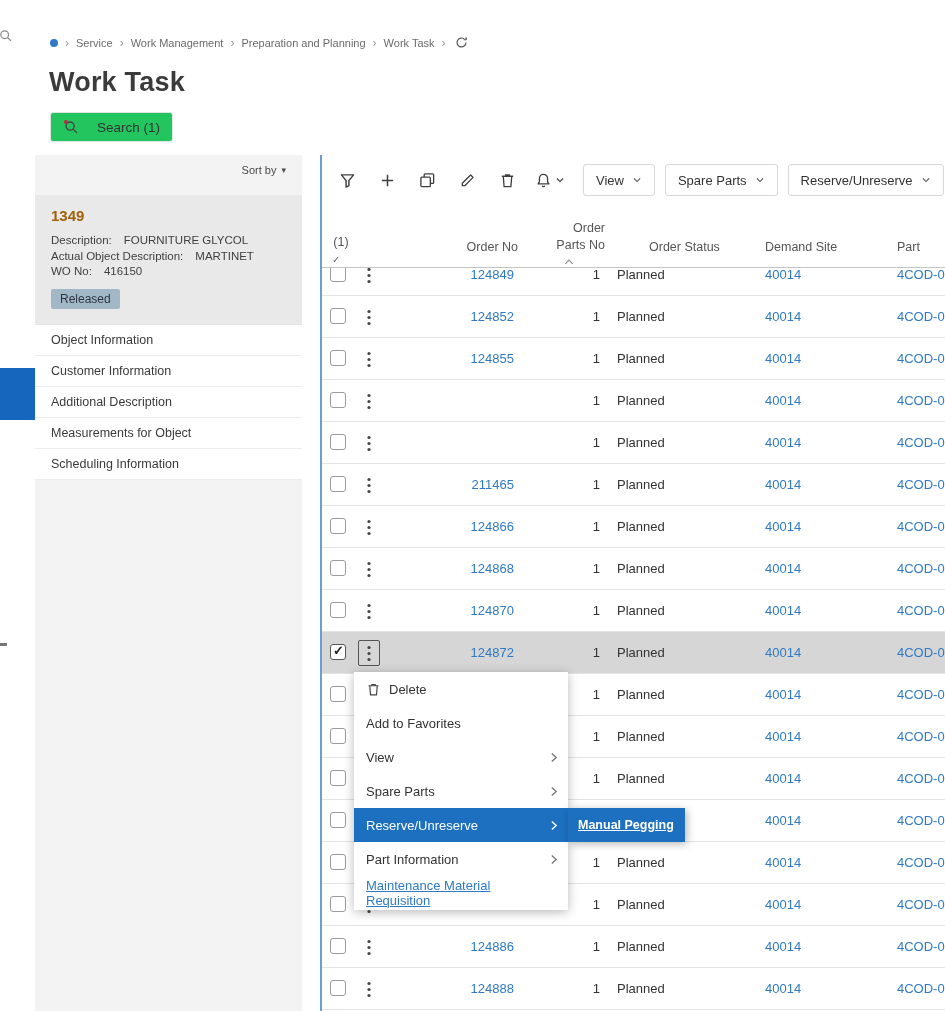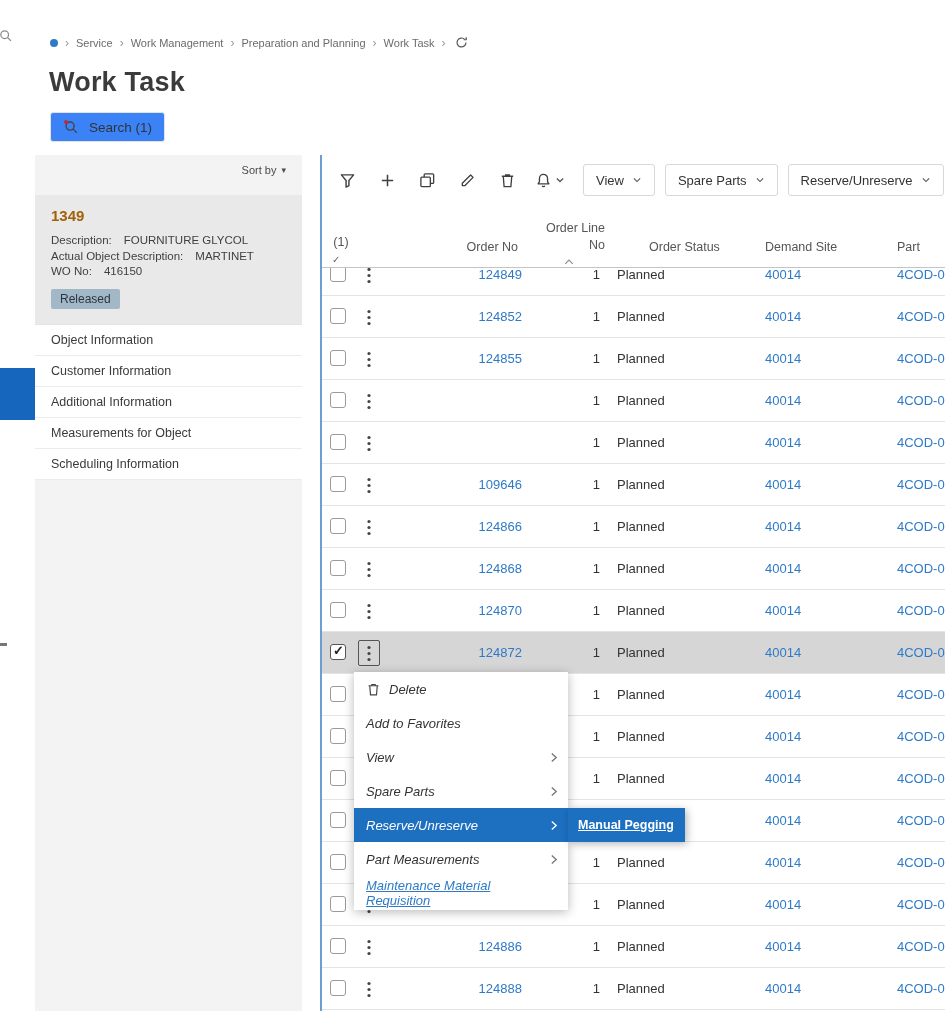--- a/index.html
+++ b/index.html
@@ -20,21 +20,21 @@
   .rail-dash { position: absolute; left: 0; top: 643px; width: 7px; height: 3px; background: #777; }
 
   
   .header { position: absolute; left: 35px; top: 0; width: 910px; height: 155px; background: #fff; }
   .breadcrumb { position: absolute; left: 15px; top: 36px; display: flex; align-items: center; gap: 7px; font-size: 11px; color: #6b6b6b; white-space: nowrap; }
   .crumb-dot { width: 8px; height: 8px; border-radius: 50%; background: var(--c-link, #2e7ac7); flex: 0 0 auto; }
   .crumb-sep { color: #9a9a9a; font-size: 12px; line-height: 1; }
   .crumb { color: #6b6b6b; }
   .refresh { display: flex; align-items: center; margin-left: 2px; }
   .page-title { position: absolute; left: 14px; top: 67px; font-size: 27px; font-weight: 700; color: #3b3b3b; letter-spacing: .2px; }
-  .search-btn { position: absolute; left: 15px; top: 112px; height: 30px; display: flex; align-items: center; gap: 10px; padding: 0 12px; background: #3b82f6; border: 1px solid #e3e3e3; border-radius: 3px; font-size: 13.5px; color: #333; cursor: pointer; }
+  .search-btn { position: absolute; left: 15px; top: 112px; height: 30px; display: flex; align-items: center; gap: 18px; padding: 0 12px; background: #22c55e; border: 1px solid #e3e3e3; border-radius: 3px; font-size: 13.5px; color: #333; cursor: pointer; }
 
   
   .sidebar { position: absolute; left: 35px; top: 155px; width: 267px; height: 856px; background: #f3f3f3; }
   .sortby { position: absolute; top: 9px; right: 16px; display: flex; align-items: center; gap: 5px; font-size: 11px; color: #4a4a4a; cursor: pointer; }
   .sortby-caret { font-size: 9px; color: #4a4a4a; }
   .card { position: absolute; top: 40px; left: 0; width: 267px; background: #e9e9e9; padding: 12px 16px 16px; }
   .card-id { font-size: 15px; font-weight: 700; color: #a16207; margin-bottom: 9px; }
   .card-field { font-size: 11.5px; color: #3f3f3f; line-height: 15.5px; }
   .card-field .lbl { color: #3f3f3f; }
   .card-field .val { color: #3f3f3f; margin-left: 12px; }
@@ -63,34 +63,34 @@
   .h-sort { left: 242px; bottom: 1px; display: flex; }
   .h-status { left: 295px; bottom: 13px; margin-left: 32px; }
   .h-site { left: 443px; bottom: 13px; }
   .h-part { left: 575px; bottom: 13px; }
 
   .rows-viewport { position: absolute; top: 113px; left: 0; right: 0; bottom: 0; overflow: hidden; }
   .rows { margin-top: -14px; }
   .row { position: relative; height: 42px; border-bottom: 1px solid #e4e4e4; font-size: 13px; color: #333; background: #fff; }
   .row.selected { background: var(--c-selected-row, #d6d6d6); }
   .cell { position: absolute; top: 0; bottom: 0; display: flex; align-items: center; overflow: hidden; white-space: nowrap; }
-  .c-order { left: 64px; width: 136px; justify-content: flex-end; color: var(--c-link, #2e7ac7); }
+  .c-order { left: 56px; width: 136px; justify-content: flex-end; color: var(--c-link, #2e7ac7); }
   .c-line  { left: 210px; width: 68px; justify-content: flex-end; }
   .c-status{ left: 295px; width: 140px; }
   .c-site  { left: 443px; width: 110px; color: var(--c-link, #2e7ac7); }
   .c-part  { left: 575px; width: 120px; color: var(--c-link, #2e7ac7); }
   .checkbox { position: absolute; left: 8px; top: 12px; width: 16px; height: 16px; border: 1px solid #9a9a9a; border-radius: 3px; background: #fff; cursor: pointer; }
   .row.selected .checkbox { border-color: #555; }
   .row.selected .checkbox::after { content: "\2713"; position: absolute; left: 2px; top: -2px; font-size: 13px; font-weight: 700; color: #222; }
   .kebab { position: absolute; left: 36px; top: 8px; width: 22px; height: 26px; display: flex; align-items: center; justify-content: center; color: #444; border: 1px solid transparent; border-radius: 2px; cursor: pointer; }
   .row.selected .kebab { border-color: #555; }
 
   
   .menu { position: absolute; left: 354px; top: 672px; width: 214px; background: #fff; box-shadow: 0 2px 10px rgba(0,0,0,.28); z-index: 50; }
-  .menu-item { height: 34px; display: flex; align-items: center; padding: 9px 12px; font-size: 13px; color: #333; position: relative; cursor: pointer; font-style: italic; }
+  .menu-item { height: 34px; display: flex; align-items: center; padding: 9px 12px; font-size: 13px; color: #333; position: relative; cursor: pointer; }
   .menu-item .mi-icon { display: flex; margin-right: 8px; color: #444; }
   .menu-item .chev { position: absolute; right: 10px; top: 0; bottom: 0; display: flex; align-items: center; color: #777; }
   .menu-item.highlight { background: var(--c-menu-highlight, #1d6fc0); color: #fff; }
   .menu-item.highlight .chev { color: #fff; }
   .menu-item.link-item { color: var(--c-link, #2e7ac7); text-decoration: underline; }
   .submenu { position: absolute; left: 568px; top: 808px; width: 117px; height: 34px; background: var(--c-menu-highlight, #1d6fc0); color: #fff; display: flex; align-items: center; padding: 0 10px; z-index: 51; font-size: 12.5px; font-weight: 700; box-shadow: 2px 2px 8px rgba(0,0,0,.28); cursor: pointer; }
   .submenu span { text-decoration: underline; }
 </style>
 </head>
 <body>
@@ -155,21 +155,21 @@
       <span class="lbl">WO No:</span><span class="val">416150</span>
     </div>
     <span class="badge">Released</span>
   </div>
   <div class="nav">
 
       <div class="nav-item">Object Information</div>
 
       <div class="nav-item">Customer Information</div>
 
-      <div class="nav-item">Additional Information</div>
+      <div class="nav-item">Additional Description</div>
 
       <div class="nav-item">Measurements for Object</div>
 
       <div class="nav-item">Scheduling Information</div>
     </div>
 </div>
 
 <div class="splitter"></div>
 
 <div class="main">
@@ -236,21 +236,21 @@
             <path d="M3 5.5 8 10.5 13 5.5"></path>
           </svg>
         </span>
     </button>
   </div>
 
   <div class="thead">
     <div class="h-selcount">(1)</div>
     <div class="h-selcheck">✓</div>
     <div class="h-order">Order No</div>
-    <div class="h-line">Order Line No</div>
+    <div class="h-line">Order Parts No</div>
     <div class="h-sort">
       <svg width="10" height="8" viewBox="0 0 16 10" fill="none" stroke="#8a8a8a" stroke-width="1.8">
           <path d="M2 8 8 2l6 6"></path>
         </svg>
     </div>
     <div class="h-status">Order Status</div>
     <div class="h-site">Demand Site</div>
     <div class="h-part">Part</div>
   </div>
 
@@ -337,21 +337,21 @@
 
         <div class="row">
           <span class="checkbox"></span>
           <span class="kebab">
             <svg width="4" height="17" viewBox="0 0 4 17" fill="currentColor">
               <circle cx="2" cy="2.5" r="1.6"></circle>
               <circle cx="2" cy="8.5" r="1.6"></circle>
               <circle cx="2" cy="14.5" r="1.6"></circle>
             </svg>
           </span>
-          <a class="cell c-order">109646</a>
+          <a class="cell c-order">211465</a>
           <span class="cell c-line">1</span>
           <span class="cell c-status">Planned</span>
           <a class="cell c-site">40014</a>
           <a class="cell c-part">4COD-05</a>
         </div>
 
         <div class="row">
           <span class="checkbox"></span>
           <span class="kebab">
             <svg width="4" height="17" viewBox="0 0 4 17" fill="currentColor">
@@ -576,21 +576,21 @@
   </div>
   <div class="menu-item highlight">
     <span>Reserve/Unreserve</span>
     <span class="chev">
         <svg width="8" height="11" viewBox="0 0 9 12" fill="none" stroke="currentColor" stroke-width="1.5">
           <path d="M2 1.5 7 6 2 10.5"></path>
         </svg>
       </span>
   </div>
   <div class="menu-item">
-    <span>Part Measurements</span>
+    <span>Part Information</span>
     <span class="chev">
         <svg width="8" height="11" viewBox="0 0 9 12" fill="none" stroke="currentColor" stroke-width="1.5">
           <path d="M2 1.5 7 6 2 10.5"></path>
         </svg>
       </span>
   </div>
   <div class="menu-item link-item">
     <span>Maintenance Material Requisition</span>
   </div>
 </div>

